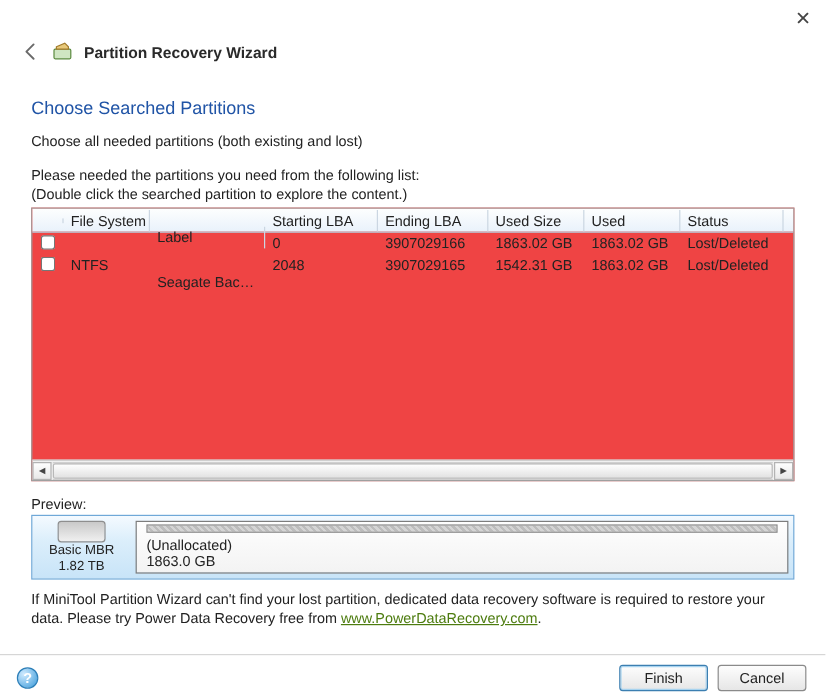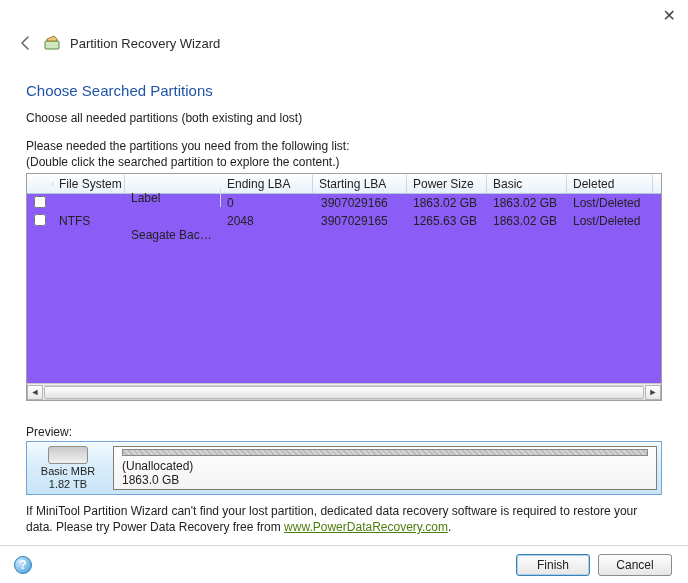--- a/index.html
+++ b/index.html
@@ -31,38 +31,39 @@
   .back-arrow {
     width: 18px; height: 18px;
     display: inline-flex; align-items: center; justify-content: center;
   }
   .wizard-icon {
     width: 16px; height: 16px;
   }
   .header-title {
     font-size: 13px;
     color: #2a2a2a;
+    font-weight: bold;
   }
   .main {
     padding: 6px 26px 0 26px;
   }
   .section-title {
     color: #2054a6;
     font-size: 15px;
     margin: 18px 0 12px 0;
   }
   .plain-line { margin: 2px 0; }
   .instructions { margin-top: 14px; }
   .table-wrap {
     border: 1px solid #9f9f9f;
     margin-top: 4px;
     height: 228px;
     display: flex;
     flex-direction: column;
-    background: #8b5cf6;
+    background: #ef4444;
   }
   .thead {
     display: flex;
     background: linear-gradient(#fdfefe, #e9f2fb);
     border-bottom: 1px solid #b8c7d8;
     font-size: 12px;
     height: 20px;
     align-items: center;
   }
   .thead .th {
@@ -113,21 +114,21 @@
     position: relative;
     border: 1px solid #d0d0d0;
     border-left: none; border-right: none;
   }
   .hscroll .thumb {
     position: absolute; left: 0; top: 0; bottom: 0; right: 0;
     background: linear-gradient(#fefefe,#e2e2e2);
     border: 1px solid #b8b8b8;
     border-radius: 2px;
   }
-  .preview-label { margin-top: 24px; }
+  .preview-label { margin-top: 12px; }
   .preview-box {
     border: 1px solid #6fa8d8;
     background: linear-gradient(#f4faff,#dbeefb 40%,#c8e4f8);
     height: 54px;
     display: flex;
     align-items: stretch;
     padding: 4px;
     gap: 8px;
     margin-top: 2px;
   }
@@ -232,44 +233,44 @@
   <div class="instructions">
     <div class="plain-line">Please needed the partitions you need from the following list:</div>
     <div class="plain-line">(Double click the searched partition to explore the content.)</div>
   </div>
 
   <div class="table-wrap">
     <div class="thead">
       <div class="th col-cb"></div>
       <div class="th col-fs">File System</div>
       <div class="th col-label">Label</div>
+      <div class="th col-slba">Starting LBA</div>
       <div class="th col-elba">Ending LBA</div>
-      <div class="th col-slba">Starting LBA</div>
-      <div class="th col-used">Power Size</div>
-      <div class="th col-size">Basic</div>
-      <div class="th col-status">Deleted</div>
+      <div class="th col-used">Used Size</div>
+      <div class="th col-size">Used</div>
+      <div class="th col-status">Status</div>
     </div>
     <div class="tbody">
       <div class="trow">
         <div class="td col-cb"><input type="checkbox" style=""></div>
         <div class="td col-fs"></div>
         <div class="td col-label"></div>
         <div class="td col-slba">0</div>
         <div class="td col-elba">3907029166</div>
         <div class="td col-used">1863.02 GB</div>
         <div class="td col-size">1863.02 GB</div>
         <div class="td col-status">Lost/Deleted</div>
       </div>
       <div class="trow">
         <div class="td col-cb"><input type="checkbox" style=""></div>
         <div class="td col-fs">NTFS</div>
         <div class="td col-label">Seagate Backup...</div>
         <div class="td col-slba">2048</div>
         <div class="td col-elba">3907029165</div>
-        <div class="td col-used">1265.63 GB</div>
+        <div class="td col-used">1542.31 GB</div>
         <div class="td col-size">1863.02 GB</div>
         <div class="td col-status">Lost/Deleted</div>
       </div>
     </div>
     <div class="hscroll">
       <div class="arrow">◄</div>
       <div class="track">
           <div class="thumb"></div>
         </div>
       <div class="arrow">►</div>

